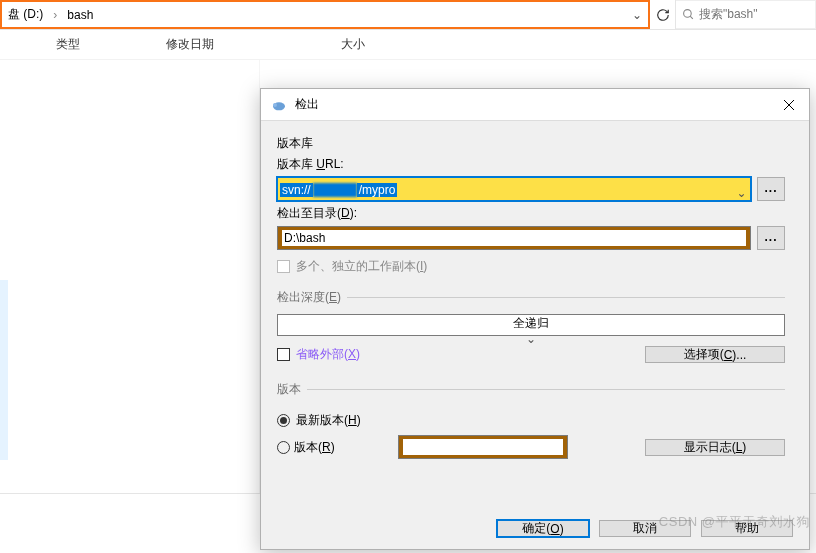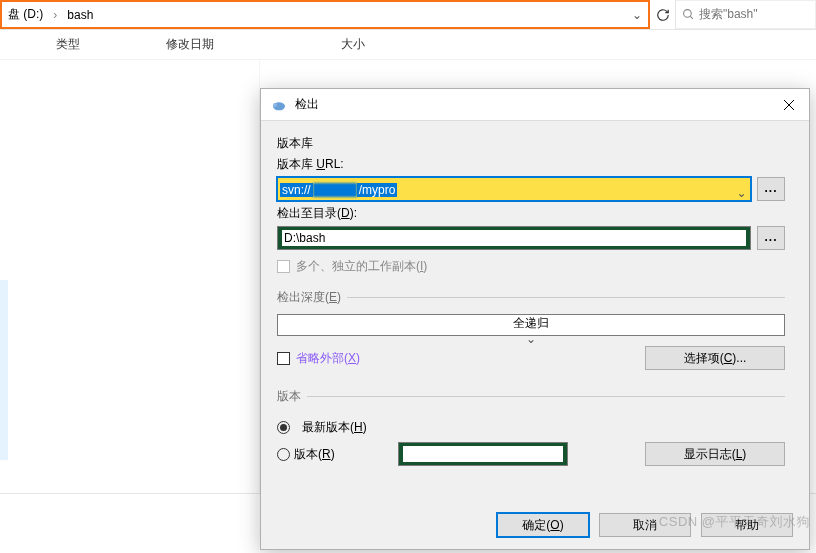--- a/index.html
+++ b/index.html
@@ -44,35 +44,35 @@
 
   .row { display:flex; align-items:center; gap:6px; margin:4px 0; }
   .input-combo { flex:1; height:24px; border:1px solid #0078d7; background:#fde047; display:flex; align-items:flex-end; }
   .input-combo.sel { outline:1px solid #0078d7; }
   .input-combo .sel-text { flex:1; height:20px; margin:0 2px; display:flex; align-items:center; }
   .input-combo .sel-text .hl { background:#0078d7; color:#fff; padding:0 2px; white-space:pre; }
   .input-combo .blur { background:#3a9bff; color:#fff; padding:0 14px; filter:blur(1px); }
   .input-combo .dd { width:18px; text-align:center; color:#555; border-left:1px solid transparent; cursor:pointer;}
   .browse-btn { width:28px; height:24px; border:1px solid #adadad; background:#e1e1e1; color:#000; text-align:center; line-height:20px; cursor:pointer; font-weight:bold; letter-spacing:1px;}
 
-  .text-input { flex:1; height:24px; border:1px solid #7a7a7a; background:#14532d; padding:0 4px; display:flex; align-items:center; color:#000; }
+  .text-input { flex:1; height:24px; border:1px solid #7a7a7a; background:#a16207; padding:0 4px; display:flex; align-items:center; color:#000; }
   .text-input input{ border:none; outline:none; width:100%; font:inherit; }
 
   .chk { display:flex; align-items:center; gap:6px; color:#888; }
   .chk .box { width:13px; height:13px; border:1px solid #bbb; background:#fff; }
   .chk.enabled { color:#8b5cf6; }
   .chk.enabled .box{ border-color:#333; }
 
   .select { height:22px; border:1px solid #7a7a7a; background:#fff; display:flex; align-items:center; padding:0 4px; justify-content:space-between; cursor:pointer;flex-direction:column;}
   .select .dd{ color:#555; }
 
-  .btn { height:24px; min-width:92px; border:1px solid #adadad; background:#e1e1e1; color:#000; display:inline-flex; align-items:center; justify-content:center; padding:0 12px; cursor:pointer;}
+  .btn { height:17px; min-width:92px; border:1px solid #adadad; background:#e1e1e1; color:#000; display:inline-flex; align-items:center; justify-content:center; padding:0 12px; cursor:pointer;}
   .btn.default { border:1px solid #0078d7; outline:1px solid #0078d7; }
 
-  .radio-row { display:flex; align-items:center; gap:12px; margin:6px 0; }
+  .radio-row { display:flex; align-items:center; gap:6px; margin:6px 0; }
   .radio { width:13px; height:13px; border:1px solid #333; border-radius:50%; display:flex; align-items:center; justify-content:center;}
   .radio .dot{ width:7px; height:7px; background:#333; border-radius:50%; }
 
   fieldset{ border:none; border-top:1px solid #ccc; margin:14px 0 4px 0; padding:8px 0 0 0;}
   fieldset legend{ padding:0 6px 0 0; color:#737373; }
 
   .footer { position:absolute; left:0; right:0; bottom:0; padding:8px 16px 12px 0; display:flex; justify-content:flex-end; gap:10px;align-items:center; }
 
   .watermark { position:absolute; right:6px; bottom:22px; color:rgba(120,120,120,.45); font-size:13px; pointer-events:none; letter-spacing:.5px;}
 </style>

